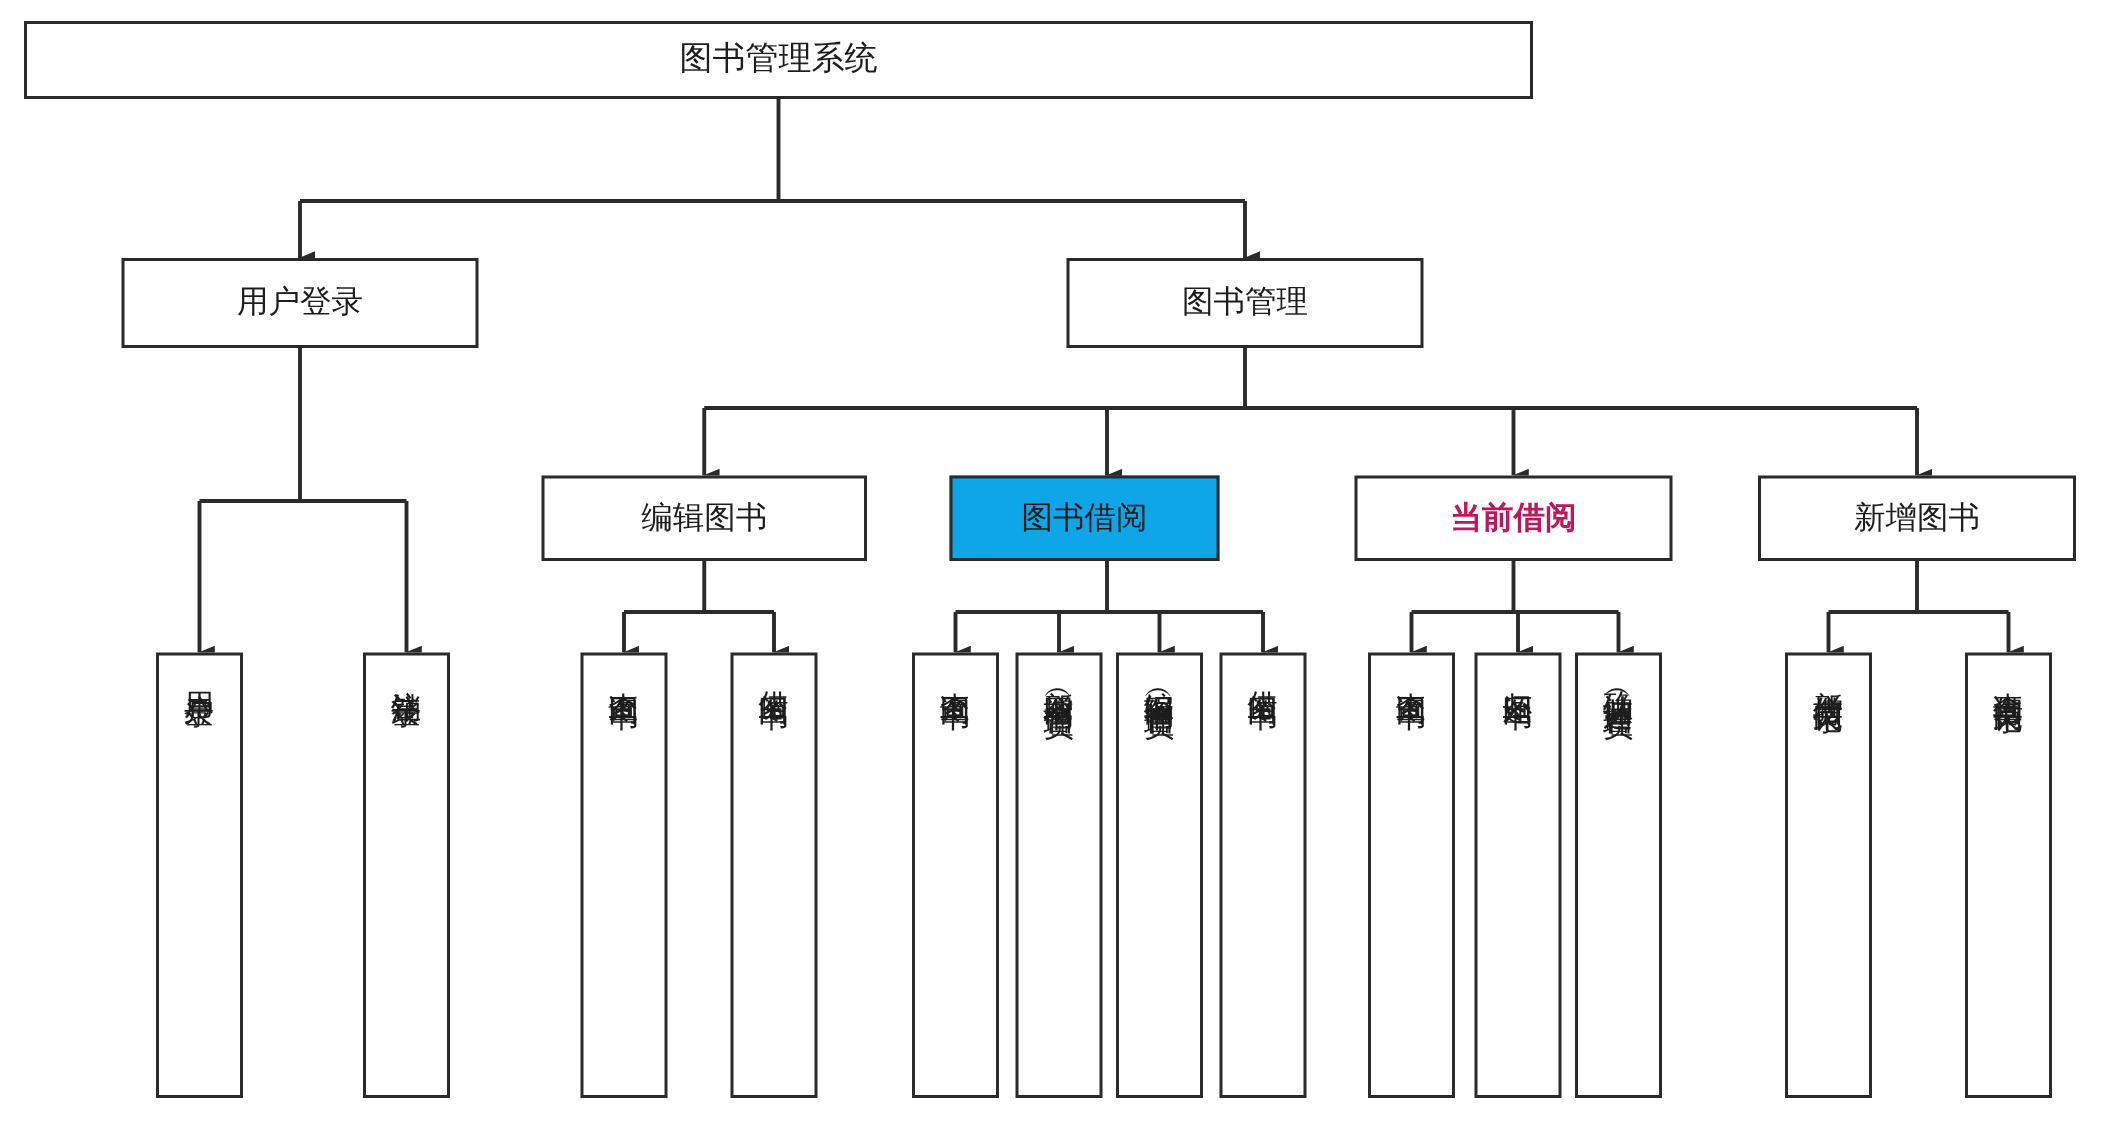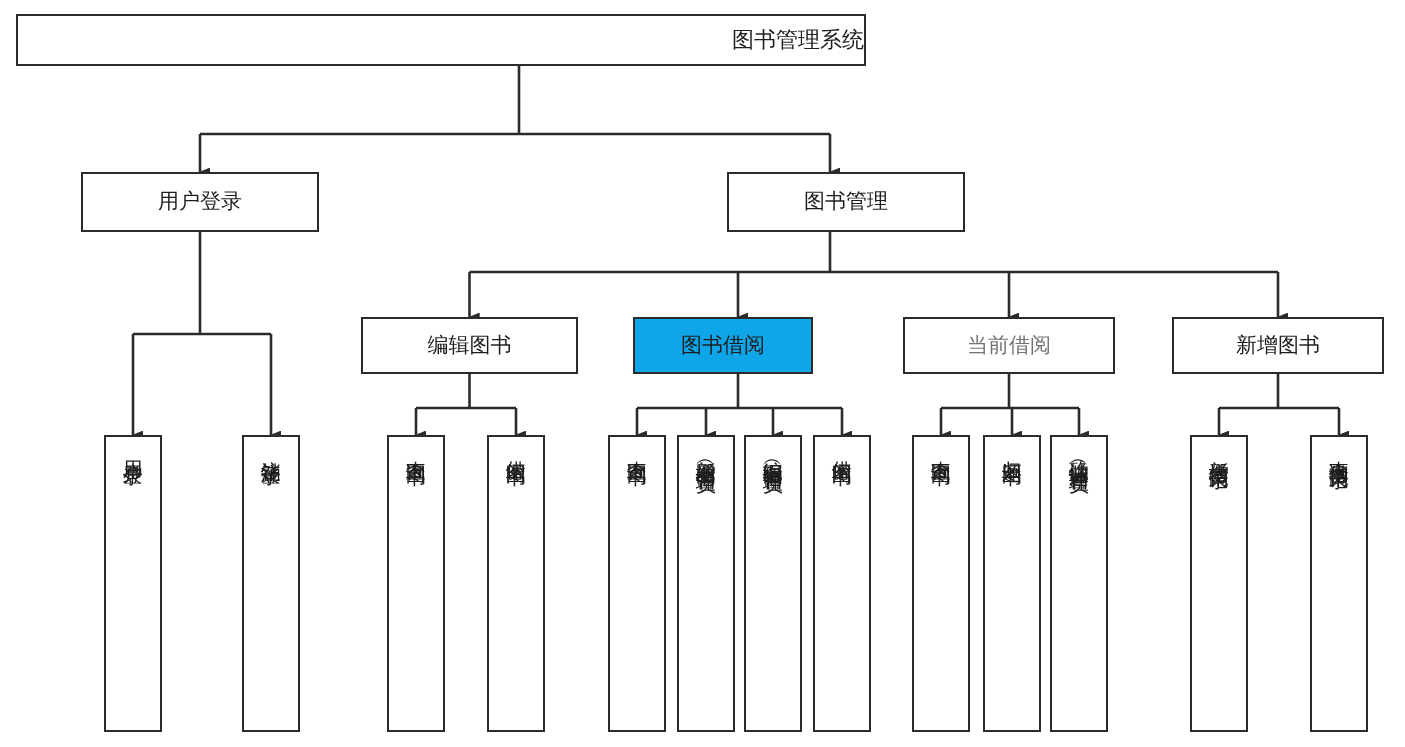--- a/index.html
+++ b/index.html
@@ -107,37 +107,37 @@
         <line x1="941" y1="408" x2="941" y2="435" stroke="#2b2b2b" stroke-width="2.6" marker-end="url(#arrowhead)"></line>
         <line x1="1012" y1="408" x2="1012" y2="435" stroke="#2b2b2b" stroke-width="2.6" marker-end="url(#arrowhead)"></line>
         <line x1="1079" y1="408" x2="1079" y2="435" stroke="#2b2b2b" stroke-width="2.6" marker-end="url(#arrowhead)"></line>
         <line x1="1278" y1="374" x2="1278" y2="408" stroke="#2b2b2b" stroke-width="2.6"></line>
         <line x1="1219" y1="408" x2="1339" y2="408" stroke="#2b2b2b" stroke-width="2.6"></line>
         <line x1="1219" y1="408" x2="1219" y2="435" stroke="#2b2b2b" stroke-width="2.6" marker-end="url(#arrowhead)"></line>
         <line x1="1339" y1="408" x2="1339" y2="435" stroke="#2b2b2b" stroke-width="2.6" marker-end="url(#arrowhead)"></line>
       </g>
   </svg>
   <div id="node-layer">
-      <div class="node horizontal root" style="left: 16px; top: 14px; width: 850px; height: 52px; border-color: rgb(43, 43, 43); background: rgb(255, 255, 255); justify-content: flex-end;">
+      <div class="node horizontal root" style="left: 16px; top: 14px; width: 1006px; height: 52px; border-color: rgb(43, 43, 43); background: rgb(255, 255, 255);">
         <span class="node-label" style="color: rgb(29, 29, 29);">图书管理系统</span>
       </div>
       <div class="node horizontal" style="left: 81px; top: 172px; width: 238px; height: 60px; border-color: rgb(43, 43, 43); background: rgb(255, 255, 255);">
         <span class="node-label" style="color: rgb(29, 29, 29);">用户登录</span>
       </div>
-      <div class="node horizontal" style="left: 711px; top: 172px; width: 238px; height: 60px; border-color: rgb(43, 43, 43); background: rgb(255, 255, 255); margin-left: 16px;">
+      <div class="node horizontal" style="left: 711px; top: 172px; width: 238px; height: 60px; border-color: rgb(43, 43, 43); background: rgb(255, 255, 255);">
         <span class="node-label" style="color: rgb(29, 29, 29);">图书管理</span>
       </div>
       <div class="node horizontal" style="left: 361px; top: 317px; width: 217px; height: 57px; border-color: rgb(43, 43, 43); background: rgb(255, 255, 255);">
         <span class="node-label" style="color: rgb(29, 29, 29);">编辑图书</span>
       </div>
       <div class="node horizontal" style="left: 633px; top: 317px; width: 180px; height: 57px; border-color: rgb(43, 43, 43); background: #0ea5e9;">
         <span class="node-label" style="color: rgb(29, 29, 29);">图书借阅</span>
       </div>
       <div class="node horizontal" style="left: 903px; top: 317px; width: 212px; height: 57px; border-color: rgb(43, 43, 43); background: rgb(255, 255, 255);">
-        <span class="node-label" style="color: #737373;">当前借阅</span>
+        <span class="node-label" style="color: #be185d; font-weight: bold;">当前借阅</span>
       </div>
       <div class="node horizontal" style="left: 1172px; top: 317px; width: 212px; height: 57px; border-color: rgb(43, 43, 43); background: rgb(255, 255, 255);">
         <span class="node-label" style="color: rgb(29, 29, 29);">新增图书</span>
       </div>
       <div class="node vertical" style="left: 104px; top: 435px; width: 58px; height: 297px; border-color: rgb(43, 43, 43); background: rgb(255, 255, 255);">
         <span class="node-label" style="color: rgb(29, 29, 29);">用户登录</span>
       </div>
       <div class="node vertical" style="left: 242px; top: 435px; width: 58px; height: 297px; border-color: rgb(43, 43, 43); background: rgb(255, 255, 255);">
         <span class="node-label" style="color: rgb(29, 29, 29);">注销登录</span>
       </div>

